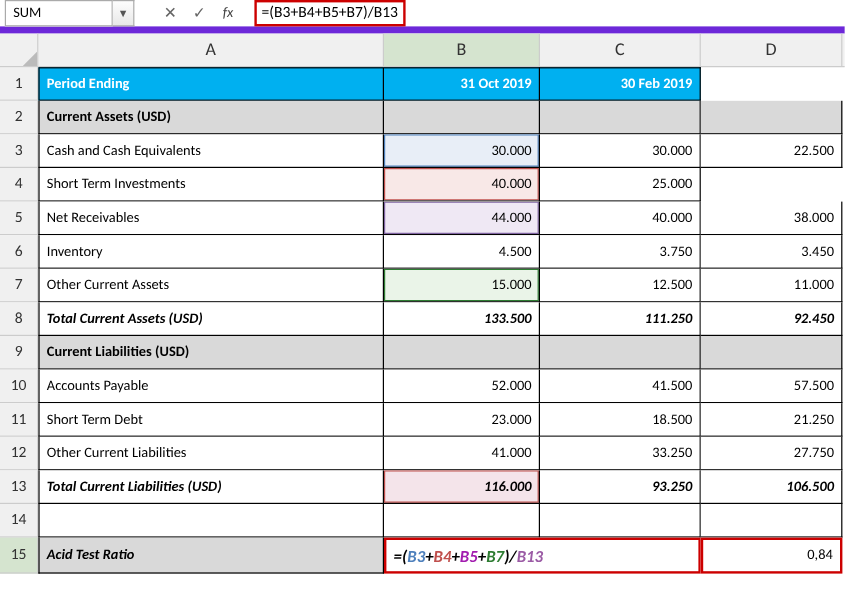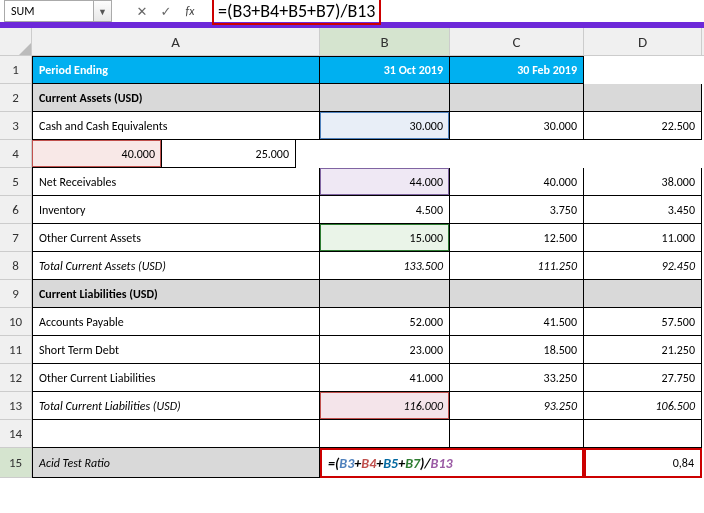--- a/index.html
+++ b/index.html
@@ -3,49 +3,49 @@
 <meta charset="utf-8">
 <style>
 *{margin:0;padding:0;box-sizing:border-box}
 body{font-family:Calibri,Arial,sans-serif;font-size:14px;background:#fff;width:704px;height:513px;overflow:hidden}
 .formula-bar{display:flex;align-items:center;height:28px;border-bottom:6px solid #6d28d9;background:#fff;padding:2px 4px}
 .name-box{width:90px;height:22px;border:1px solid #aaa;background:#fff;display:flex;align-items:center;padding:0 6px;font-size:12px}
 .name-box-arrow{width:18px;height:22px;border:1px solid #aaa;border-left:none;background:linear-gradient(#fdfdfd,#e8e8e8);display:flex;align-items:center;justify-content:center;font-size:9px;color:#555}
 .fb-gap{width:18px}
 .fb-btn{width:24px;height:22px;display:flex;align-items:center;justify-content:center;color:#666;font-size:13px}
 .fx{font-style:italic;font-size:12px;color:#444;margin-right:6px}
-.formula-input{flex:1;height:22px;border:none;display:flex;align-items:center;padding:0 4px;font-size:18px}
+.formula-input{flex:1;height:22px;border:none;display:flex;padding:0 4px;font-size:13px}
 .formula-box-highlight{border:2px solid #c00;padding:1px 4px;display:inline-block}
 .sheet{position:relative}
 .corner{position:absolute;left:0;top:0;width:32px;height:28px;background:#f0f0f0;border-right:1px solid #ccc;border-bottom:1px solid #ccc;display:flex;align-items:flex-end;justify-content:flex-end}
 .corner svg{width:12px;height:12px}
 .col-headers{display:flex;margin-left:32px;height:28px;background:#f0f0f0;border-bottom:1px solid #ccc}
 .col-h{border-right:1px solid #ccc;display:flex;align-items:center;justify-content:center;color:#333;font-size:15px}
 .col-h.active{background:#d5e4cf}
 .colA{width:288px}.colB{width:130px}.colC{width:134px}.colD{width:118px}
 .rows{}
 .row{display:flex;height:28px}
 .row-h{width:32px;background:#f0f0f0;border-right:1px solid #ccc;border-bottom:1px solid #ccc;display:flex;align-items:center;justify-content:center;font-size:13px;color:#333}
 .row-h.active{background:#d5e4cf}
 .cell{border-right:1px solid #000;border-bottom:1px solid #000;display:flex;align-items:center;padding:0 6px;font-size:12px;background:#fff;position:relative}
 .row:first-child .cell{border-top:1px solid #000}
 .cA{width:288px;border-left:1px solid #000}.cB{width:130px}.cC{width:134px}.cD{width:118px}
 .hdr{background:#00b0f0;color:#fff;font-weight:bold}
 .section{background:#d9d9d9;font-weight:bold}
-.total{font-weight:normal;font-style:italic}
+.total{font-weight:bold;font-style:italic}
 .num{justify-content:flex-end}
 .grey{background:#d9d9d9}
 .hl-blue{box-shadow:inset 0 0 0 1px #4f81bd;background:#e8eef7}
 .hl-red{box-shadow:inset 0 0 0 1px #c0504d;background:#f8e8e7}
 .hl-purple{box-shadow:inset 0 0 0 1px #8064a2;background:#efe8f4}
 .hl-green{box-shadow:inset 0 0 0 1px #2e7d32;background:#eaf4e8}
 .hl-pink{box-shadow:inset 0 0 0 1px #c0504d;background:#f4e4ea}
 .edit-cell{border:2px solid #c00 !important;font-size:14px;font-weight:bold;font-style:italic}
 .result-box{border:2px solid #c00 !important}
-.c-b3{color:#4f81bd}.c-b4{color:#c0504d}.c-b5{color:#0369a1}.c-b7{color:#2e7d32}.c-b13{color:#9b5ba5}
+.c-b3{color:#4f81bd}.c-b4{color:#c0504d}.c-b5{color:#a21caf}.c-b7{color:#2e7d32}.c-b13{color:#9b5ba5}
 </style>
 </head>
 <body>
 
 <div class="formula-bar">
   <div class="name-box">SUM</div>
   <div class="name-box-arrow">▼</div>
   <div class="fb-gap"></div>
   <div class="fb-btn">✕</div>
   <div class="fb-btn">✓</div>
@@ -87,20 +87,21 @@
     <div class="row">
       <div class="row-h">3</div>
       <div class="cell cA">Cash and Cash Equivalents</div>
       <div class="cell cB num hl-blue">30.000</div>
       <div class="cell cC num">30.000</div>
       <div class="cell cD num">22.500</div>
     </div>
 
     <div class="row">
       <div class="row-h">4</div>
+      <div class="cell cA">Short Term Investments</div>
       <div class="cell cB num hl-red">40.000</div>
       <div class="cell cC num">25.000</div>
     </div>
 
     <div class="row">
       <div class="row-h">5</div>
       <div class="cell cA">Net Receivables</div>
       <div class="cell cB num hl-purple">44.000</div>
       <div class="cell cC num">40.000</div>
       <div class="cell cD num">38.000</div>

